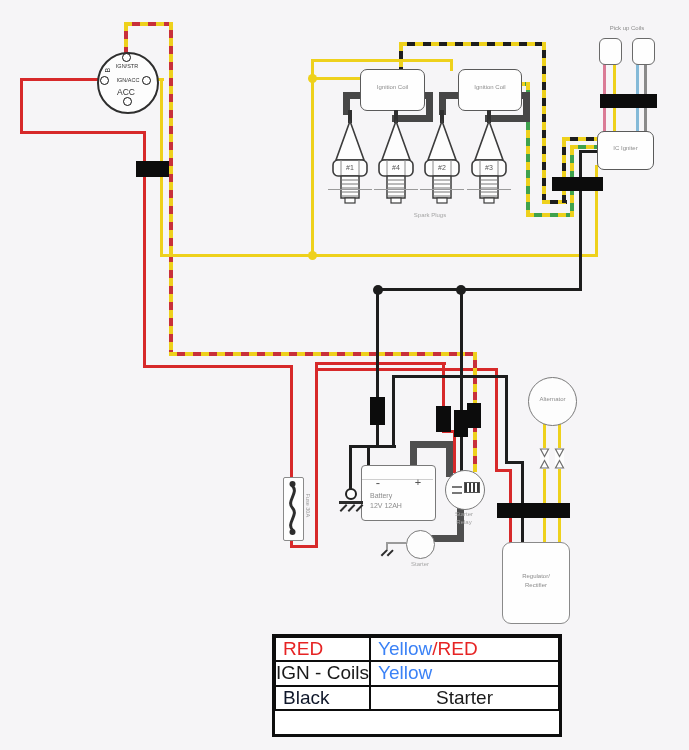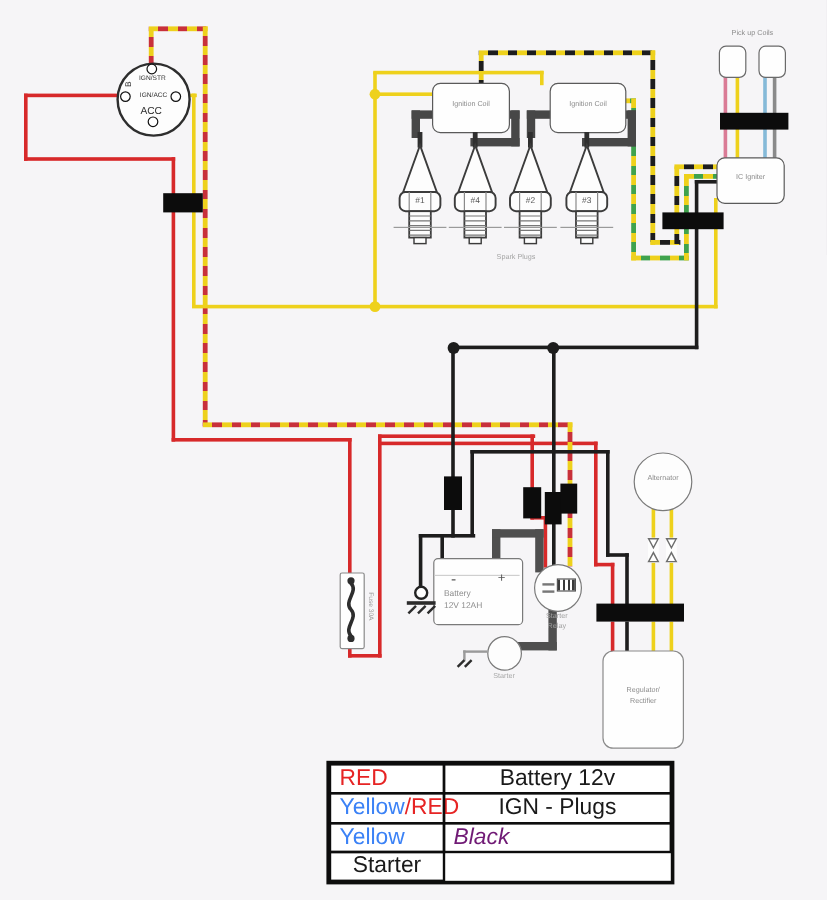--- a/index.html
+++ b/index.html
@@ -24,21 +24,21 @@
   .term{position:absolute;width:7px;height:7px;border:1.8px solid #111;border-radius:50%;background:#fff;}
   .slash{position:absolute;background:#2c2c2c;transform:rotate(-45deg);}
   
   #legend{position:absolute;left:272px;top:634px;width:284px;height:97px;border:3px solid #0d0d0d;background:#fff;
           display:grid;grid-template-columns:95px 1fr;grid-template-rows:repeat(4,1fr);}
   #legend .cell{border:2px solid #0d0d0d;display:flex;align-items:center;font-size:19px;color:#1a1a1a;margin:-1px;}
   #legend .cl{padding-left:7px;font-weight:400;}
   #legend .cr{justify-content:center;}
   .lg-red{color:#e62424;}
   .lg-yellow{color:#3b82f6;}
-  .lg-black{color:#701a75;font-style:italic;}
+  .lg-black{color:#0f172a;}
   svg{position:absolute;overflow:visible;}
 </style>
 </head>
 <body>
 
 <div id="stage">
 
   <i class="w r" style="left:20px;top:78px;width:86px;height:3px;"></i>
   <i class="w r" style="left:20px;top:78px;width:3px;height:56px;"></i>
   <i class="w r" style="left:20px;top:131px;width:126px;height:3px;"></i>
@@ -266,29 +266,26 @@
     <circle cx="9.5" cy="7" r="3" fill="#2d2d2d"></circle>
     <circle cx="9.5" cy="55" r="3" fill="#2d2d2d"></circle>
     <path d="M9.5 9 C 16 16, 3 24, 9.5 31 C 16 38, 3 46, 9.5 53" fill="none" stroke="#2d2d2d" stroke-width="3" stroke-linecap="round"></path>
   </svg>
   <div class="lab" style="left:286px;top:502px;width:44px;font-size:5.5px;color:#9a9a9a;transform:rotate(90deg);transform-origin:center;">Fuse 30A</div>
 
   <div id="legend">
     <div class="cell cl">
         <span class="lg-red">RED</span>
       </div>
-    <div class="cell cr">
-        <span>Battery 12v</span>
-      </div>
     <div class="cell cl">
         <span class="lg-yellow">Yellow</span>
         <span class="lg-red">/RED</span>
       </div>
     <div class="cell cr">
-        <span>IGN - Plugs</span>
+        <span>IGN - Coils</span>
       </div>
     <div class="cell cl">
         <span class="lg-yellow">Yellow</span>
       </div>
     <div class="cell cl">
         <span class="lg-black">Black</span>
       </div>
     <div class="cell cr">
         <span>Starter</span>
       </div>

